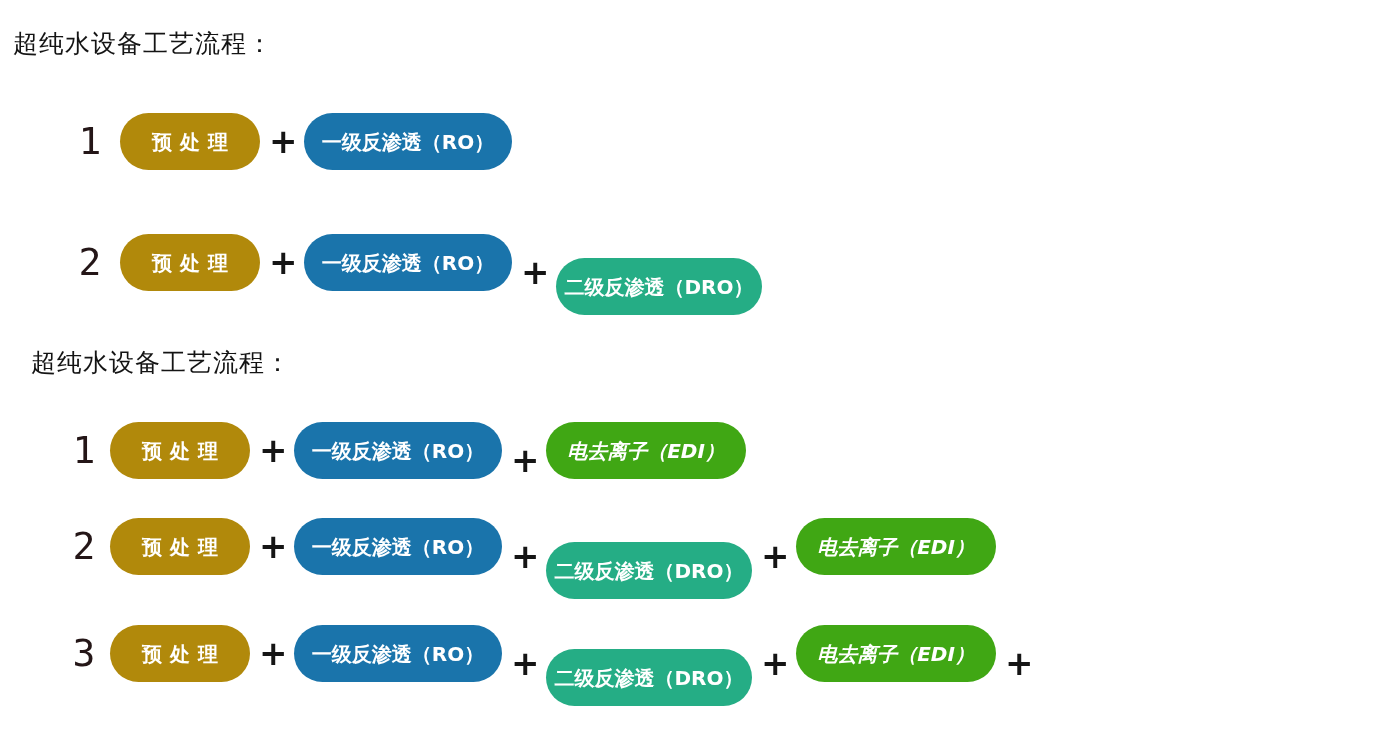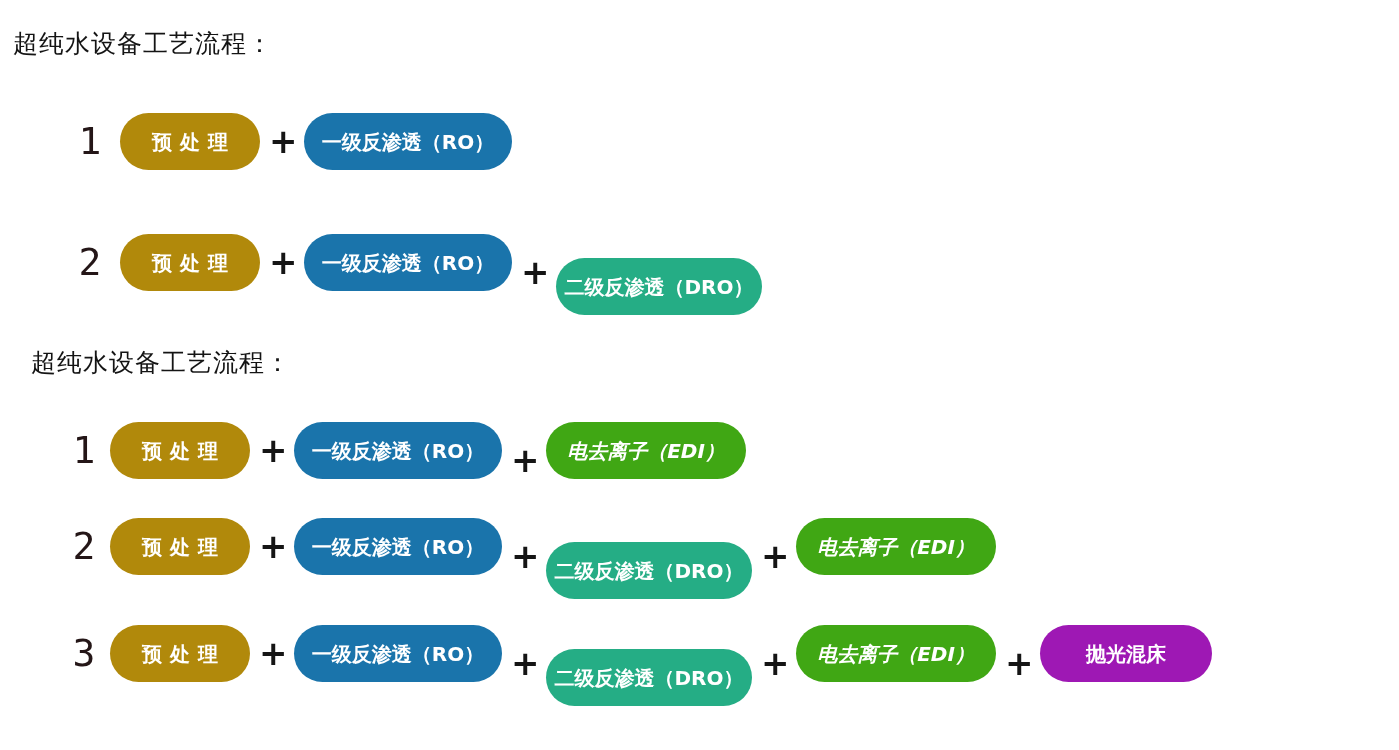--- a/index.html
+++ b/index.html
@@ -159,18 +159,15 @@
         </div>
         <div class="plus low">+</div>
         <div class="pill pill-dro" style="background: rgb(37, 173, 133);">
           <span>二级反渗透（DRO）</span>
         </div>
         <div class="plus low">+</div>
         <div class="pill pill-edi" style="background: rgb(64, 167, 20);">
           <span>电去离子（EDI）</span>
         </div>
         <div class="plus low">+</div>
-        <div class="pill pill-mixbed" style="background: rgb(158, 24, 180);">
-          <span>抛光混床</span>
-        </div>
       </div>
     </div>
 </div>
 
 </body></html>

